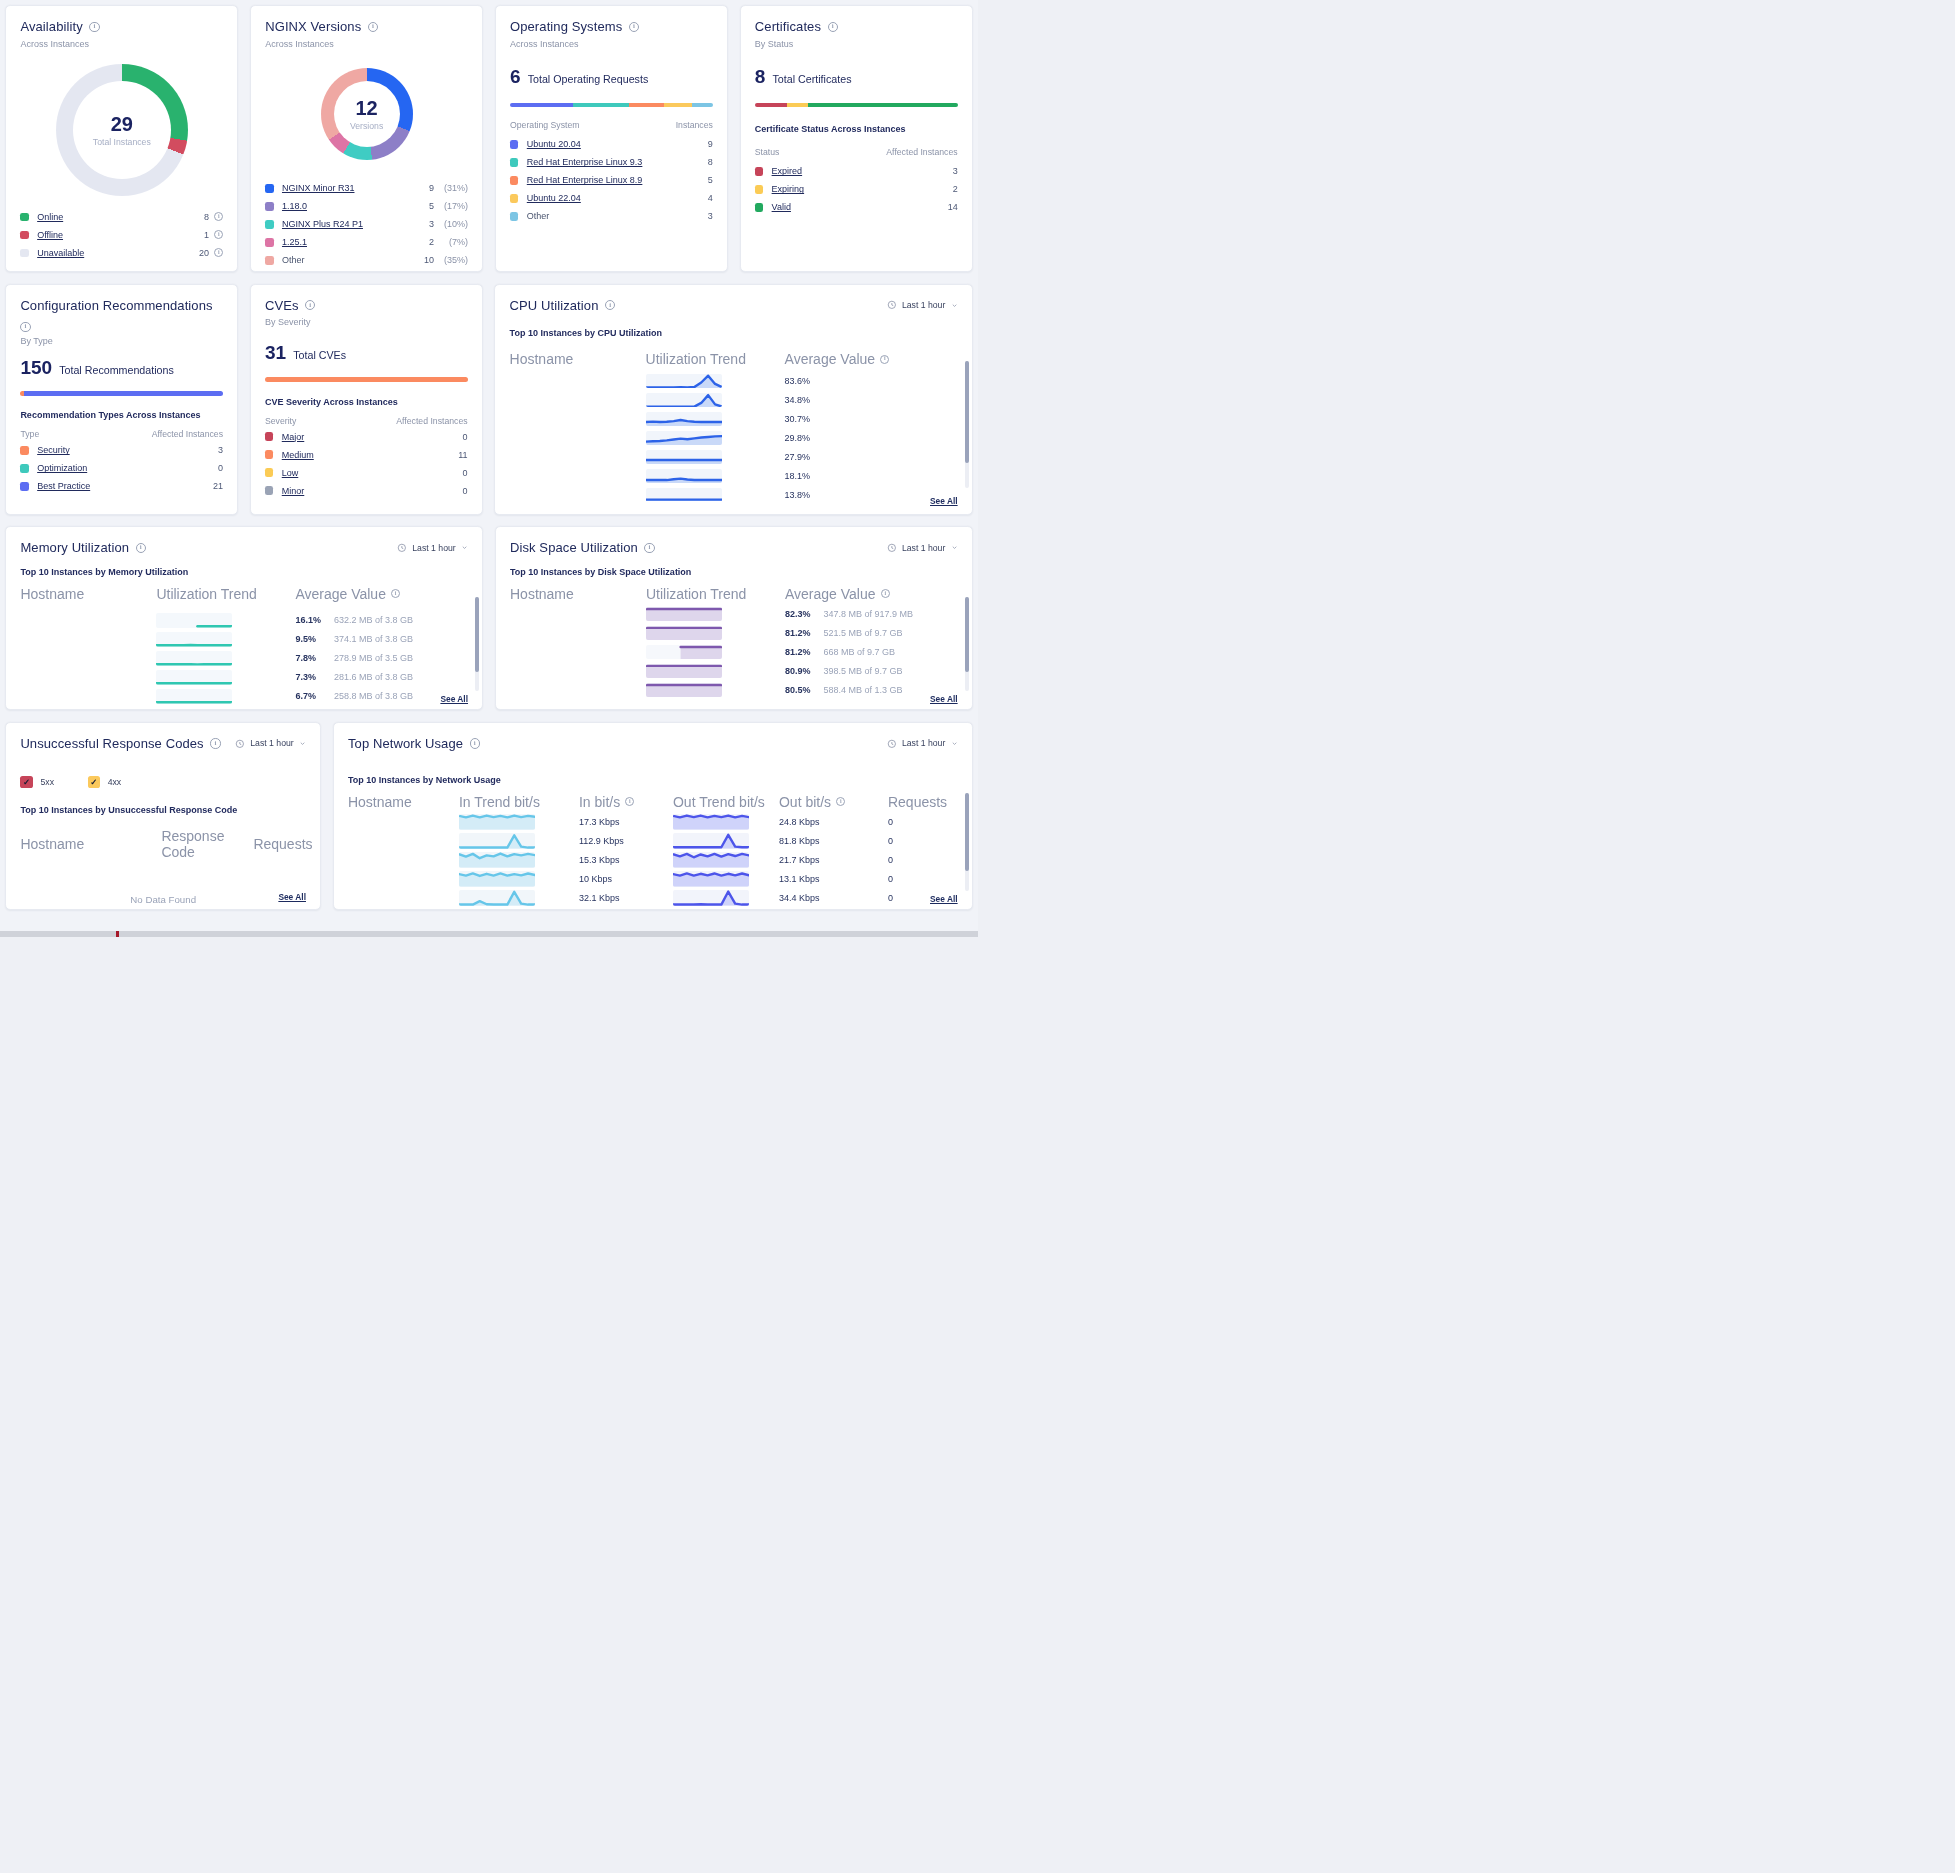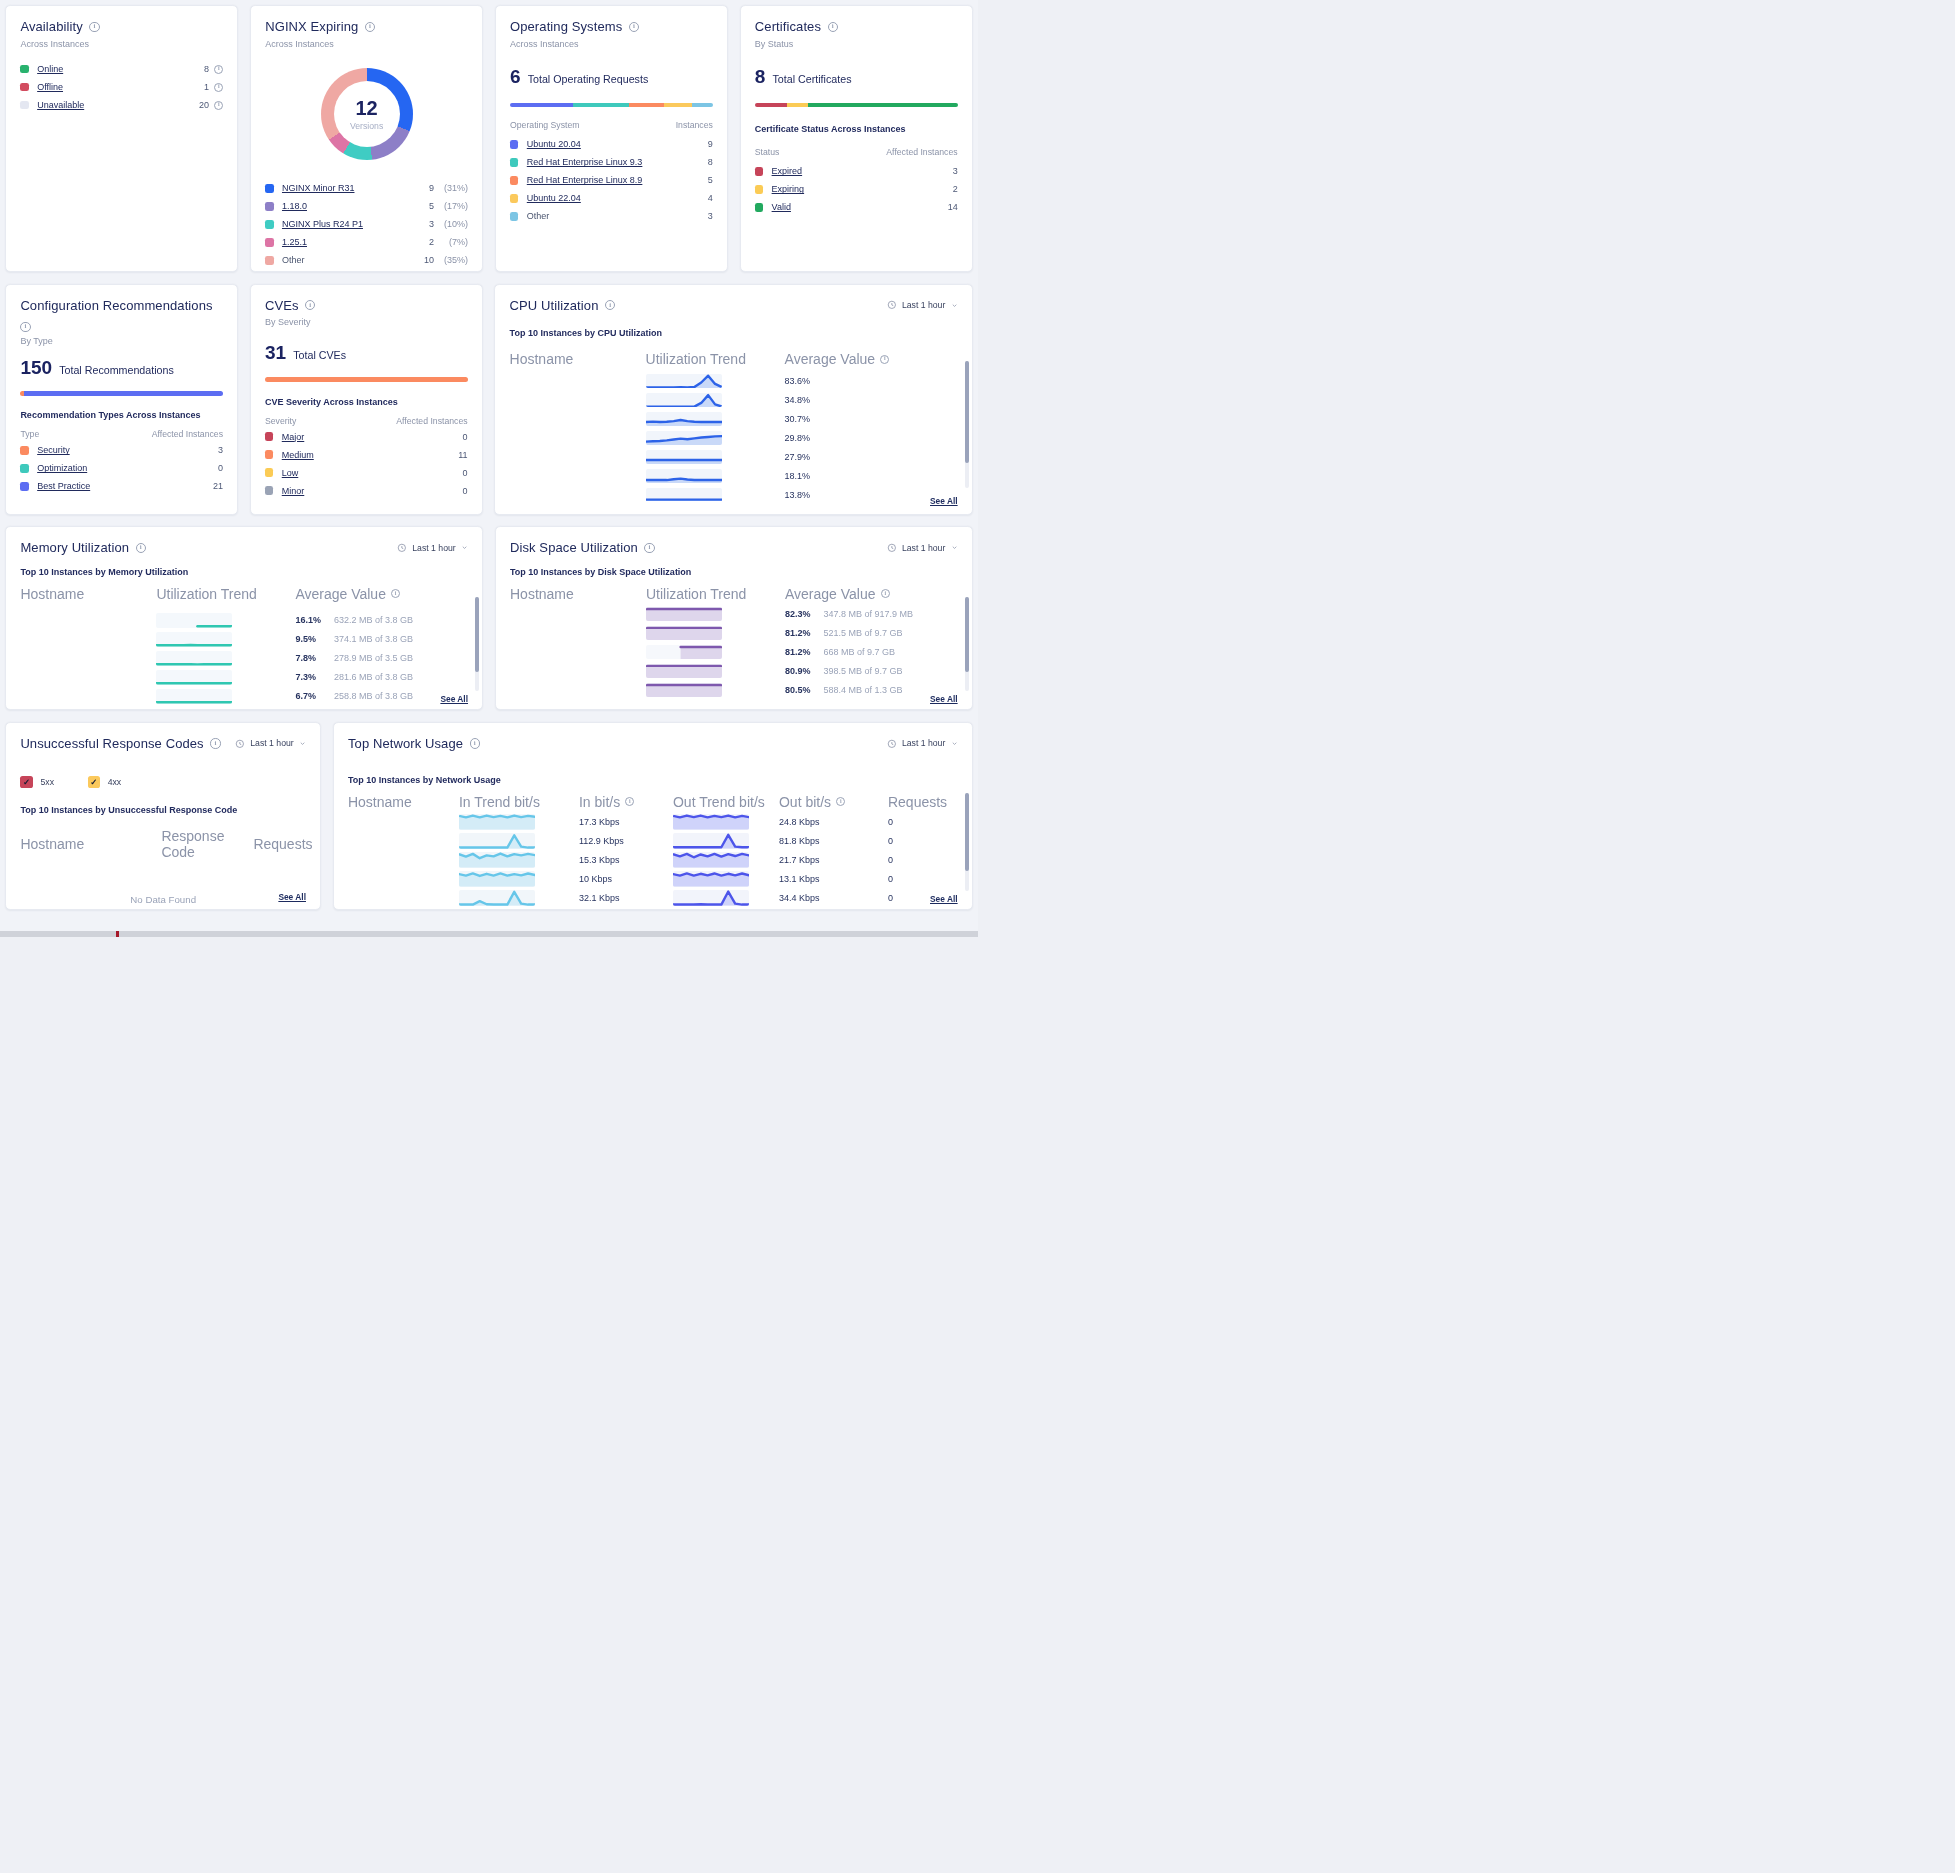--- a/index.html
+++ b/index.html
@@ -85,20 +85,26 @@
 <div class="page">
 
   <div class="row">
 
     <section class="card grow h413">
       <div class="t-row">
         <h2 class="card-title">Availability</h2>
         <span class="info-i"></span>
       </div>
       <div class="sub">Across Instances</div>
+      <div class="donut donut-lg" style="background: conic-gradient(rgb(41, 178, 110) 0deg, rgb(41, 178, 110) 99.3103deg, rgb(210, 76, 95) 99.3103deg, rgb(210, 76, 95) 111.724deg, rgb(228, 231, 241) 111.724deg, rgb(228, 231, 241) 360deg);">
+        <div class="donut-center">
+          <div class="dc-num">29</div>
+          <div class="dc-label">Total Instances</div>
+        </div>
+      </div>
       <div class="lrows" style="margin-top:11.6px;">
         <div class="lrow">
           <span class="sq" style="background: rgb(41, 178, 110);"></span>
           <a class="lnk">Online</a>
           <span class="cnt">8</span>
           <span class="info-i sm"></span>
         </div>
         <div class="lrow">
           <span class="sq" style="background: rgb(210, 76, 95);"></span>
           <a class="lnk">Offline</a>
@@ -109,21 +115,21 @@
           <span class="sq" style="background: rgb(228, 231, 241);"></span>
           <a class="lnk">Unavailable</a>
           <span class="cnt">20</span>
           <span class="info-i sm"></span>
         </div>
       </div>
     </section>
 
     <section class="card grow h413">
       <div class="t-row">
-        <h2 class="card-title">NGINX Expiring</h2>
+        <h2 class="card-title">NGINX Versions</h2>
         <span class="info-i"></span>
       </div>
       <div class="sub">Across Instances</div>
       <div class="donut donut-sm" style="background: conic-gradient(rgb(37, 102, 242) 0deg, rgb(37, 102, 242) 111.724deg, rgb(141, 127, 199) 111.724deg, rgb(141, 127, 199) 173.793deg, rgb(63, 204, 195) 173.793deg, rgb(63, 204, 195) 211.034deg, rgb(221, 116, 165) 211.034deg, rgb(221, 116, 165) 235.862deg, rgb(239, 168, 163) 235.862deg, rgb(239, 168, 163) 360deg);">
         <div class="donut-center">
           <div class="dc-num smn">12</div>
           <div class="dc-label">Versions</div>
         </div>
       </div>
       <div class="lrows" style="margin-top:19.4px;">

